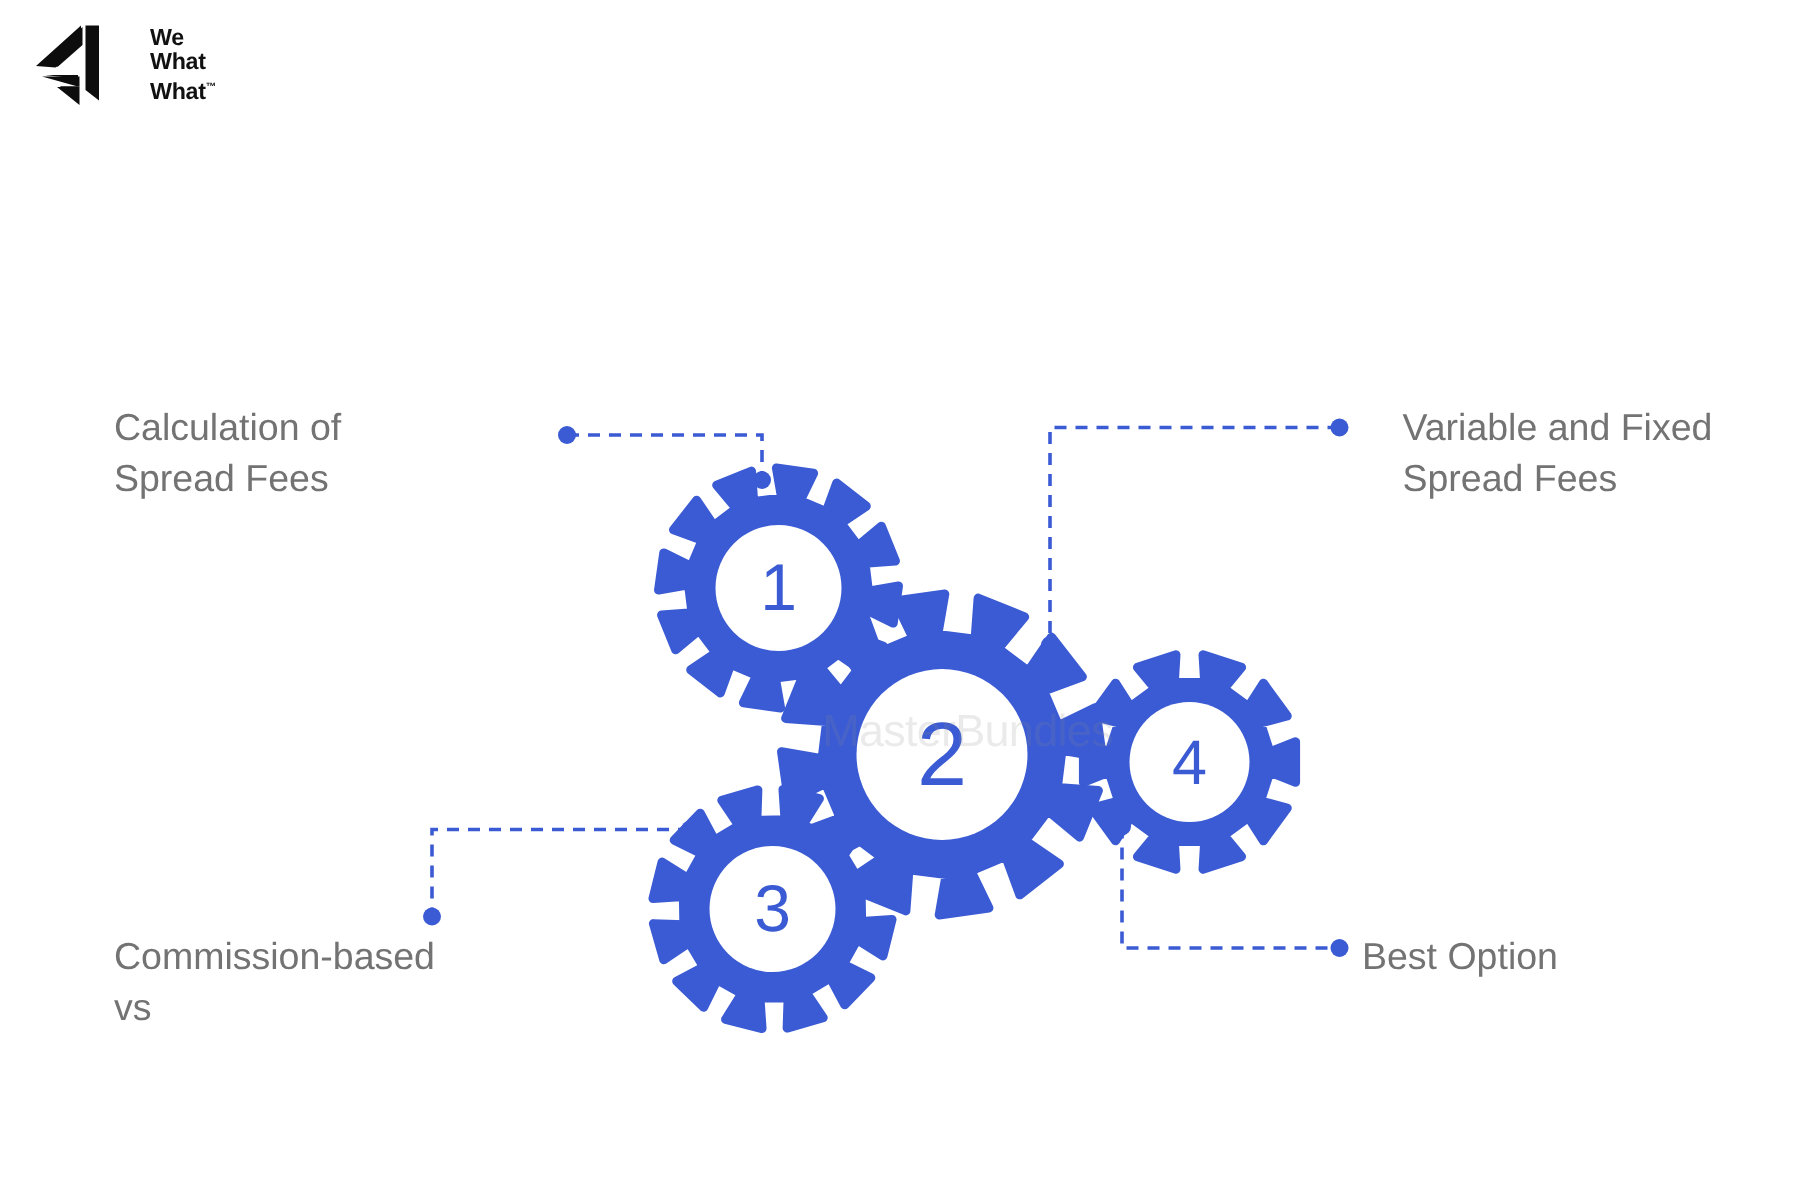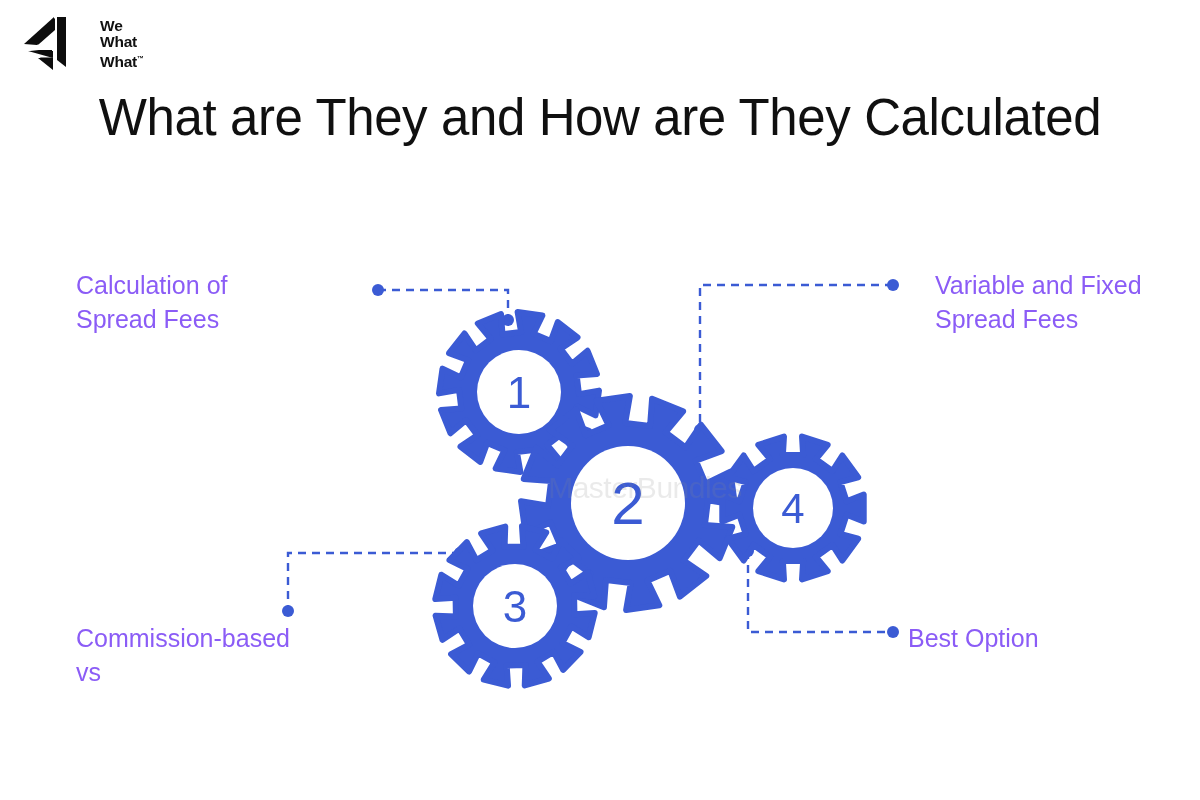--- a/index.html
+++ b/index.html
@@ -61,21 +61,21 @@
     letter-spacing: -0.4px;
     margin: 0;
   }
 
   
   .callout {
     position: absolute;
     font-family: "Liberation Sans", sans-serif;
     font-size: 25px;
     line-height: 34px;
-    color: #8b5cf6;
+    color: #737373;
     white-space: pre-line;
   }
   #callout-1 { left: 76px;  top: 268px; width: 300px; text-align: left; }
   #callout-2 { left: 908px; top: 268px; width: 290px; text-align: left; margin-left: 27px; }
   #callout-3 { left: 76px;  top: 621px; width: 330px; text-align: left; }
   #callout-4 { left: 908px; top: 621px; width: 290px; text-align: left; }
 
   
   #stage {
     position: absolute;
@@ -127,21 +127,20 @@
         <polygon points="10,37 35,37 35,56 20,44 35,44"></polygon>
       </g>
     </svg>
     <div id="brand-words">
       <div>We</div>
       <div>What</div>
       <div><span>What</span><span class="tm">™</span></div>
     </div>
   </div>
 
-  <h1 id="page-title">What are They and How are They Calculated</h1>
 
   <svg id="stage" viewBox="0 0 1200 800">
     <g id="connectors">
         <g>
           <path d="M 378 290 H 508 V 320" fill="none" stroke="#3B5BD4" stroke-width="2.4" stroke-dasharray="8 6"></path>
           <circle cx="378" cy="290" r="6" fill="#3B5BD4"></circle>
           <circle cx="508" cy="320" r="6" fill="#3B5BD4"></circle>
         </g>
         <g>
           <path d="M 893 285 H 700 V 430" fill="none" stroke="#3B5BD4" stroke-width="2.4" stroke-dasharray="8 6"></path>

